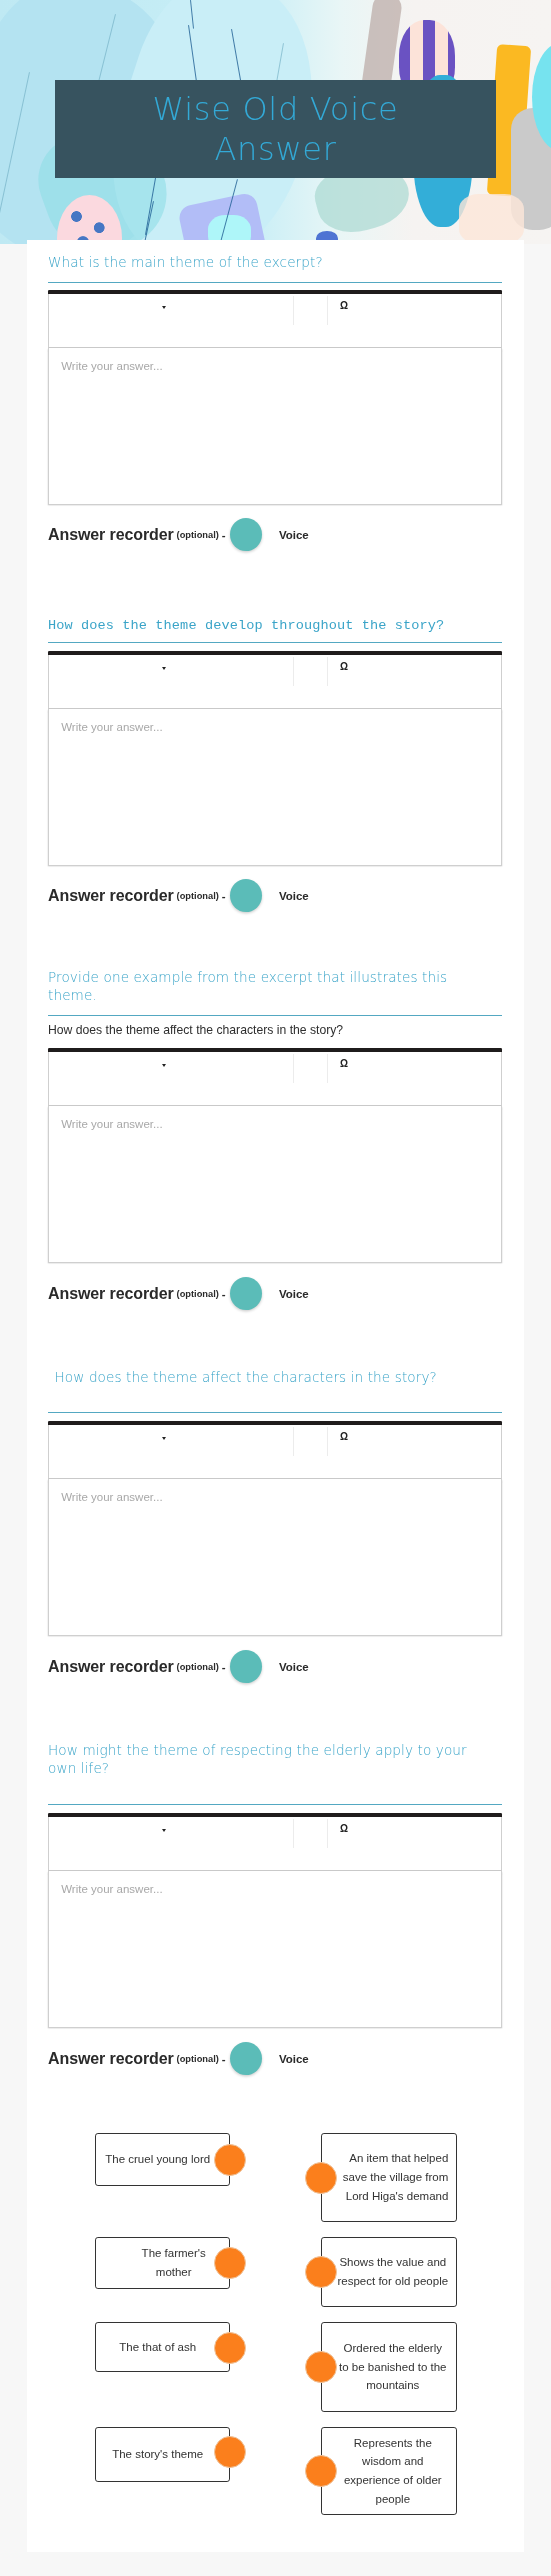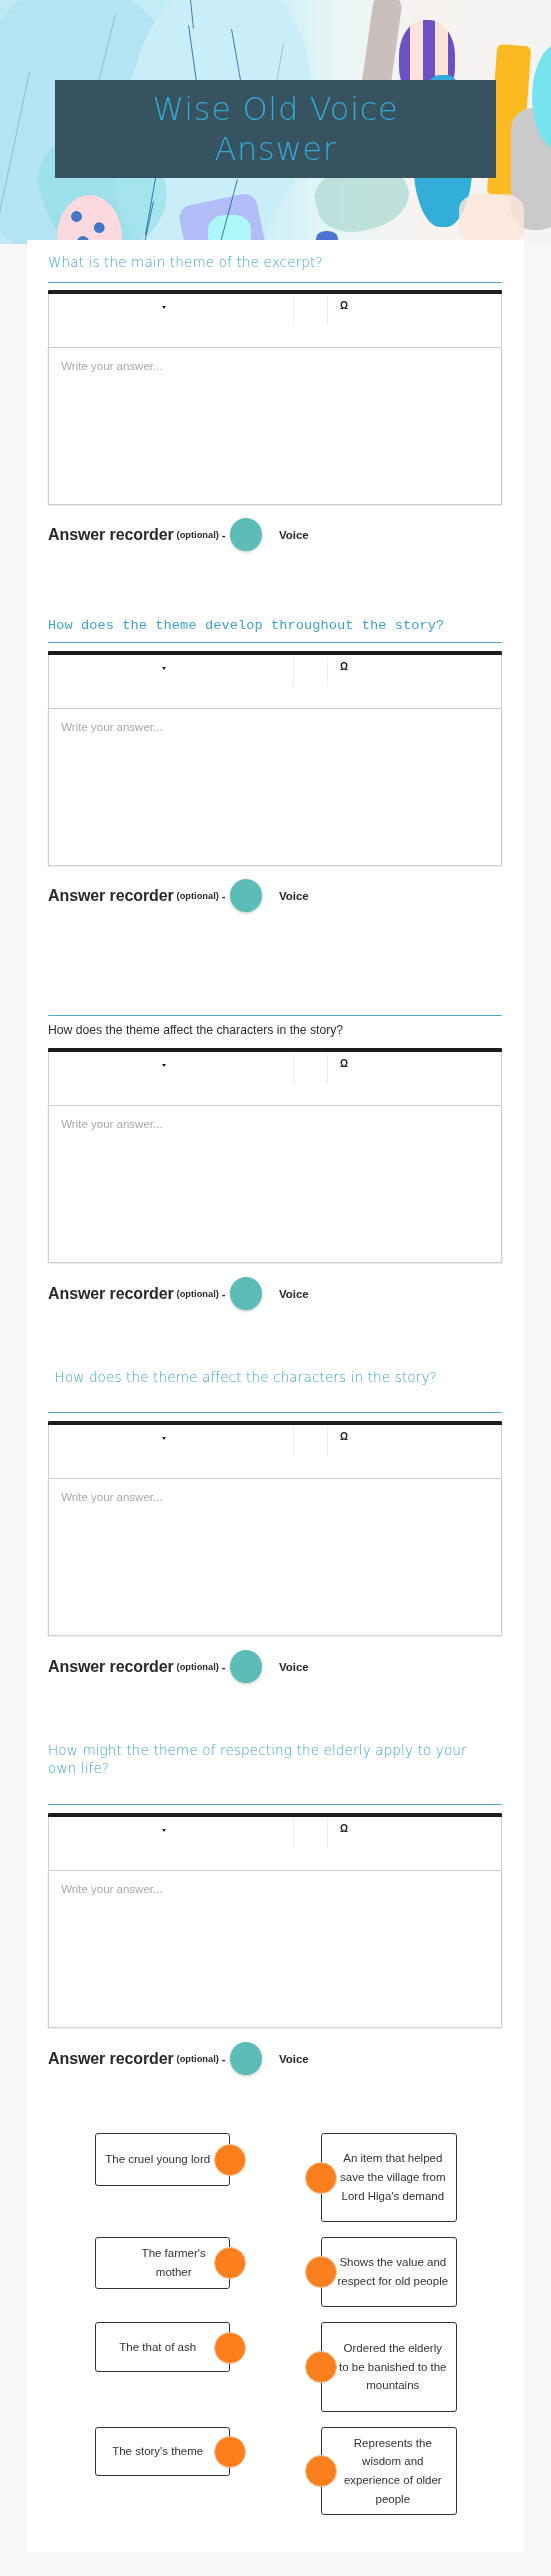--- a/index.html
+++ b/index.html
@@ -138,20 +138,21 @@
     <div class="recorder" style="top:262px;">
       <span class="rec-label">Answer recorder</span>
       <span class="rec-opt">(optional)</span>
       <span class="rec-dash">-</span>
       <span class="rec-btn"></span>
       <span class="rec-voice">Voice</span>
     </div>
   </div>
 
   <div class="q-block" style="top:728px;height:344px;">
+    <div class="q-heading" style="position:absolute;top:0;width:423px;">Provide one example from the excerpt that illustrates this theme.</div>
     <div class="q-underline" style="top:47px;"></div>
     <div class="q-sub" style="top:55px;">How does the theme affect the characters in the story?</div>
     <div class="editor" style="top:80px;height:215px;">
       <div class="toolbar">
         <div class="toolbar-topbar"></div>
         <div class="tb-caret"></div>
         <div class="tb-sep" style="left:244px;"></div>
         <div class="tb-sep" style="left:278px;"></div>
         <div class="tb-omega">Ω</div>
       </div>
@@ -216,21 +217,21 @@
     </div>
   </div>
 
   <div>
 
     <div class="match-box" style="left:68px;top:1893px;width:135px;height:53px;">
       <span style="padding-right:8.6px;">The cruel young lord</span>
     </div>
     <div class="dot" style="left:187px;top:1904px;"></div>
     <div class="match-box" style="left:294px;top:1893px;width:136px;height:89px;">
-      <span style="padding-left:8.6px;">An item that helped save the village from Lord Higa's demand</span>
+      <span style="padding-left:8.6px;text-align:right;">An item that helped save the village from Lord Higa's demand</span>
     </div>
     <div class="dot" style="left:278px;top:1922px;"></div>
 
     <div class="match-box" style="left:68px;top:1997px;width:135px;height:52px;">
       <span style="padding-right:8.6px;margin-left:32px;">The farmer's mother</span>
     </div>
     <div class="dot" style="left:187px;top:2007px;"></div>
     <div class="match-box" style="left:294px;top:1997px;width:136px;height:70px;">
       <span style="padding-left:8.6px;">Shows the value and respect for old people</span>
     </div>
@@ -238,21 +239,21 @@
 
     <div class="match-box" style="left:68px;top:2082px;width:135px;height:50px;">
       <span style="padding-right:8.6px;">The that of ash</span>
     </div>
     <div class="dot" style="left:187px;top:2092px;"></div>
     <div class="match-box" style="left:294px;top:2082px;width:136px;height:90px;">
       <span style="padding-left:8.6px;">Ordered the elderly to be banished to the mountains</span>
     </div>
     <div class="dot" style="left:278px;top:2111px;"></div>
 
-    <div class="match-box" style="left:68px;top:2187px;width:135px;height:49px;">
+    <div class="match-box" style="left:68px;top:2187px;width:135px;height:55px;">
       <span style="padding-right:8.6px;">The story's theme</span>
     </div>
     <div class="dot" style="left:187px;top:2196px;"></div>
     <div class="match-box" style="left:294px;top:2187px;width:136px;height:88px;">
       <span style="padding-left:8.6px;">Represents the wisdom and experience of older people</span>
     </div>
     <div class="dot" style="left:278px;top:2215px;"></div>
   </div>
 
 </div>

